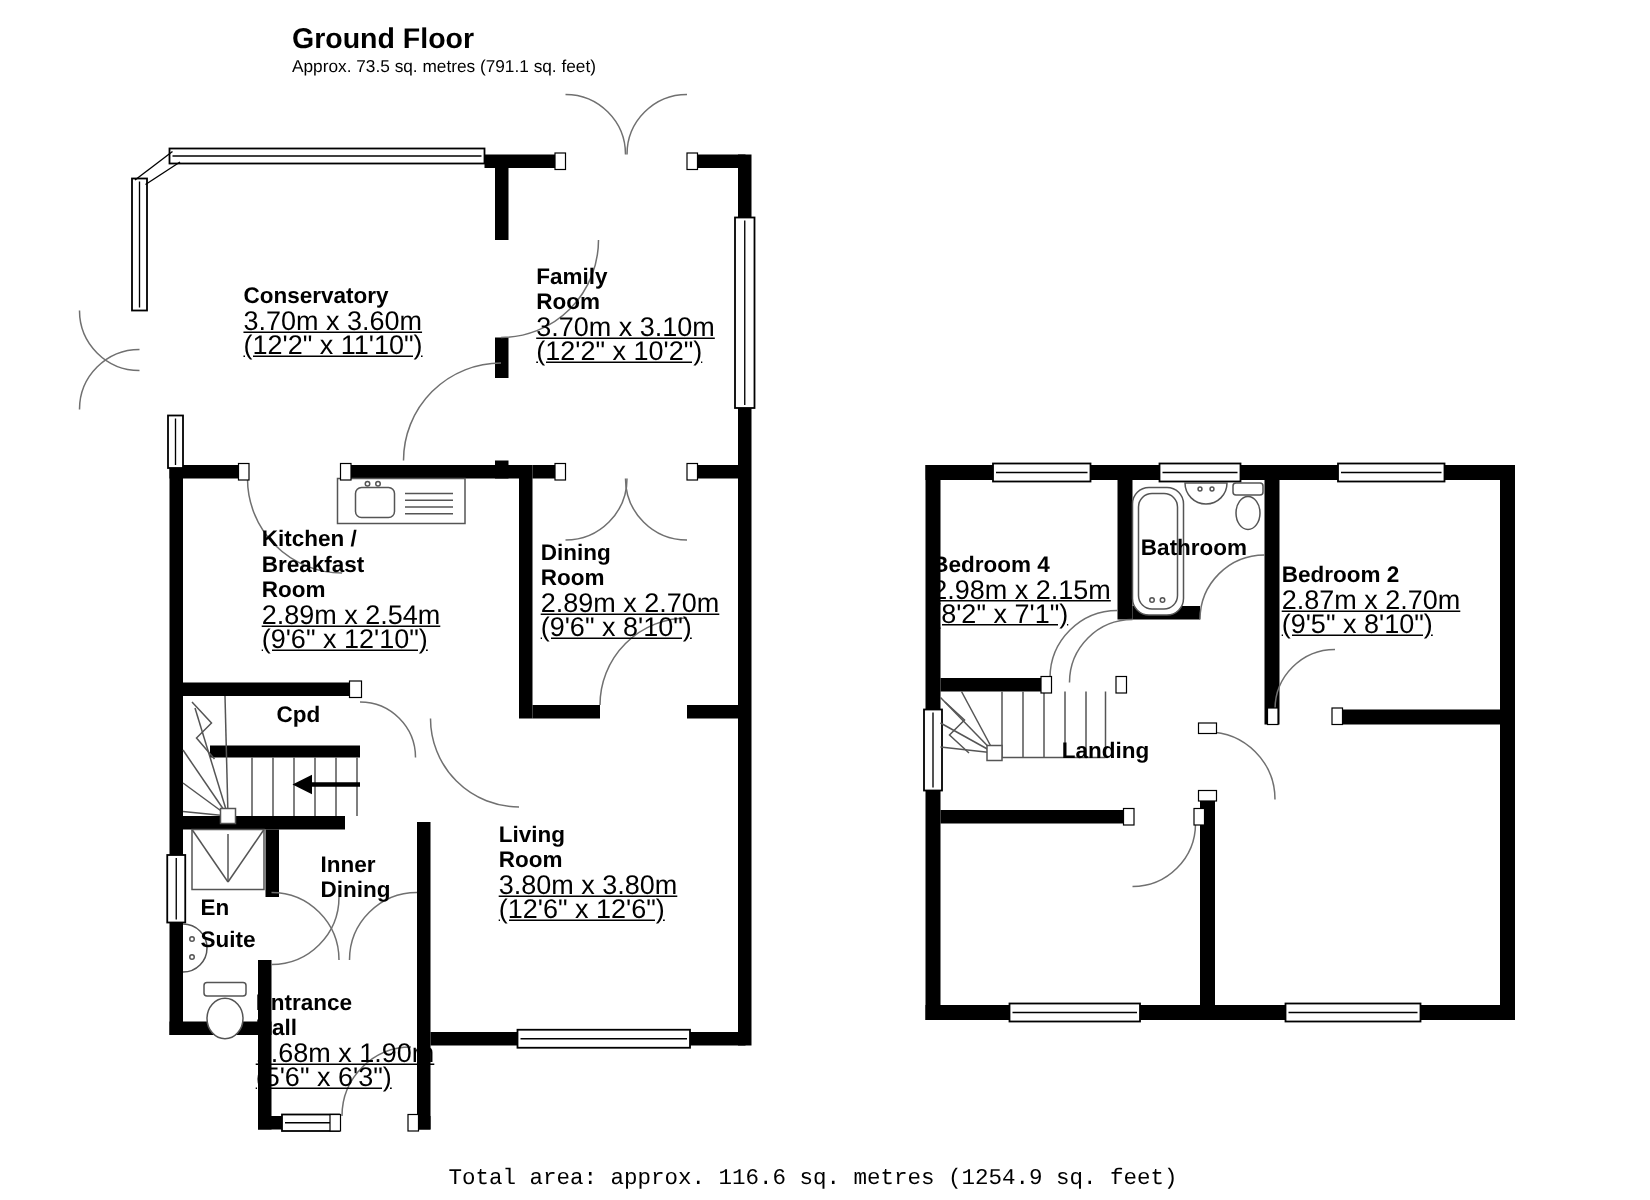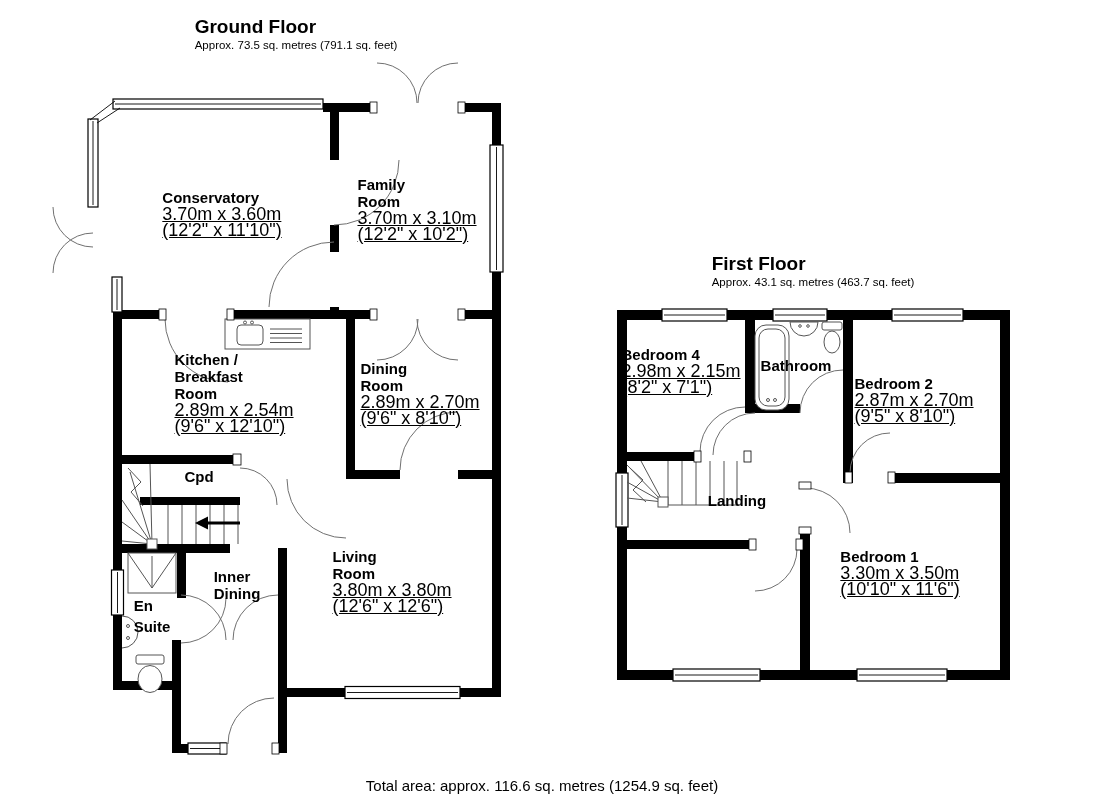--- a/index.html
+++ b/index.html
@@ -5,21 +5,21 @@
   html,body{margin:0;padding:0;background:#fff;}
   .canvas{position:relative;width:1100px;height:800px;background:#ffffff;overflow:hidden;
           font-family:"Liberation Sans",sans-serif;color:#000;}
   .canvas svg{position:absolute;left:0;top:0;}
   .label{position:absolute;transform:translateX(-50%);text-align:left;white-space:nowrap;}
   .rname{font-size:15px;font-weight:bold;line-height:17px;}
   .rdim{font-size:18px;line-height:16px;text-decoration:underline;}
   .ensuite .rname{line-height:21px;}
   .title .t1{font-size:19px;font-weight:bold;line-height:22px;}
   .title .t2{font-size:11.5px;line-height:14px;}
-  .total{font-size:15px;line-height:18px;}
+  .total{font-size:15px;line-height:18px;font-family:Liberation Mono, monospace;}
 </style>
 </head>
 <body>
 
 <div class="canvas">
 
 <svg width="1100" height="800" viewBox="0 0 1100 800">
 
   <g>
 
@@ -238,24 +238,20 @@
       <rect x="799" y="482" width="12" height="7"></rect>
           <rect x="799" y="527" width="12" height="7"></rect>
     </g>
   </g>
 </svg>
 
 <div class="label title" style="left:296px;top:16px">
   <div class="t1">Ground Floor</div>
   <div class="t2">Approx. 73.5 sq. metres (791.1 sq. feet)</div>
 </div>
-<div class="label title" style="left:813px;top:253px">
-  <div class="t1">First Floor</div>
-  <div class="t2">Approx. 43.1 sq. metres (463.7 sq. feet)</div>
-</div>
 
 <div class="label room" style="left:222px;top:189px">
   <div class="rname">Conservatory</div>
   <div class="rdim">3.70m x 3.60m</div>
   <div class="rdim">(12'2" x 11'10")</div>
 </div>
 <div class="label room" style="left:417px;top:176px">
   <div class="rname">Family</div>
   <div class="rname">Room</div>
   <div class="rdim">3.70m x 3.10m</div>
@@ -284,38 +280,39 @@
 <div class="label room ensuite" style="left:152px;top:595px">
   <div class="rname">En</div>
   <div class="rname">Suite</div>
 </div>
 <div class="label room" style="left:392px;top:548px">
   <div class="rname">Living</div>
   <div class="rname">Room</div>
   <div class="rdim">3.80m x 3.80m</div>
   <div class="rdim">(12'6" x 12'6")</div>
 </div>
-
-<div class="label room" style="left:681px;top:346px">
+<div class="label room" style="left:230px;top:660px">
+  <div class="rname">Entrance</div>
+  <div class="rname">Hall</div>
+  <div class="rdim">1.68m x 1.90m</div>
+  <div class="rdim">(5'6" x 6'3")</div>
+</div>
+
+<div class="label room" style="left:681px;top:368px">
   <div class="rname">Bedroom 4</div>
   <div class="rdim">2.98m x 2.15m</div>
   <div class="rdim">(8'2" x 7'1")</div>
 </div>
 <div class="label room" style="left:796px;top:357px">
   <div class="rname">Bathroom</div>
 </div>
 <div class="label room" style="left:914px;top:375px">
   <div class="rname">Bedroom 2</div>
   <div class="rdim">2.87m x 2.70m</div>
   <div class="rdim">(9'5" x 8'10")</div>
 </div>
 <div class="label room" style="left:737px;top:492px">
   <div class="rname">Landing</div>
 </div>
-<div class="label room" style="left:900px;top:548px">
-  <div class="rname">Bedroom 1</div>
-  <div class="rdim">3.30m x 3.50m</div>
-  <div class="rdim">(10'10" x 11'6")</div>
-</div>
 
 <div class="label total" style="left:542px;top:777px">Total area: approx. 116.6 sq. metres (1254.9 sq. feet)</div>
 
 </div>
 
 </body></html>

